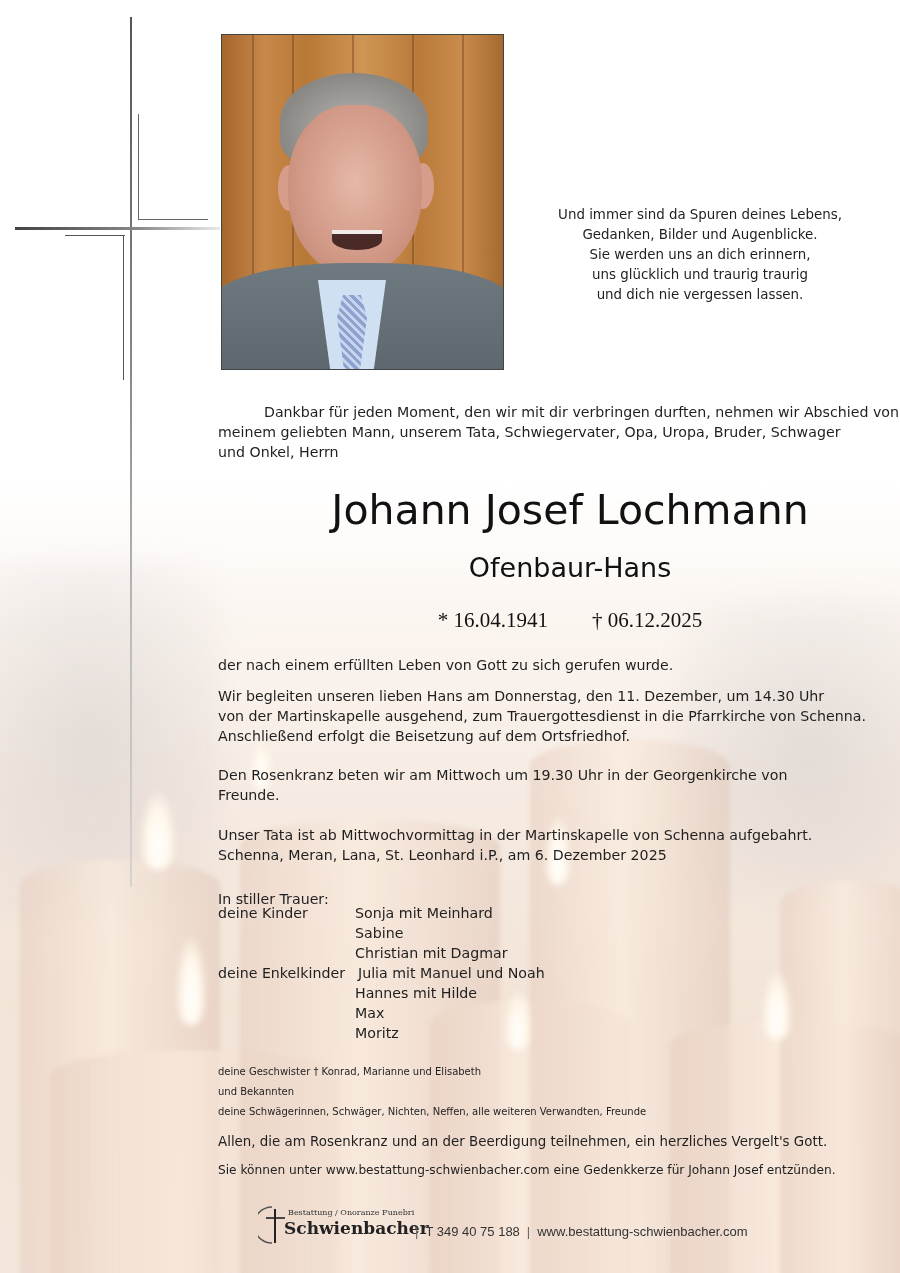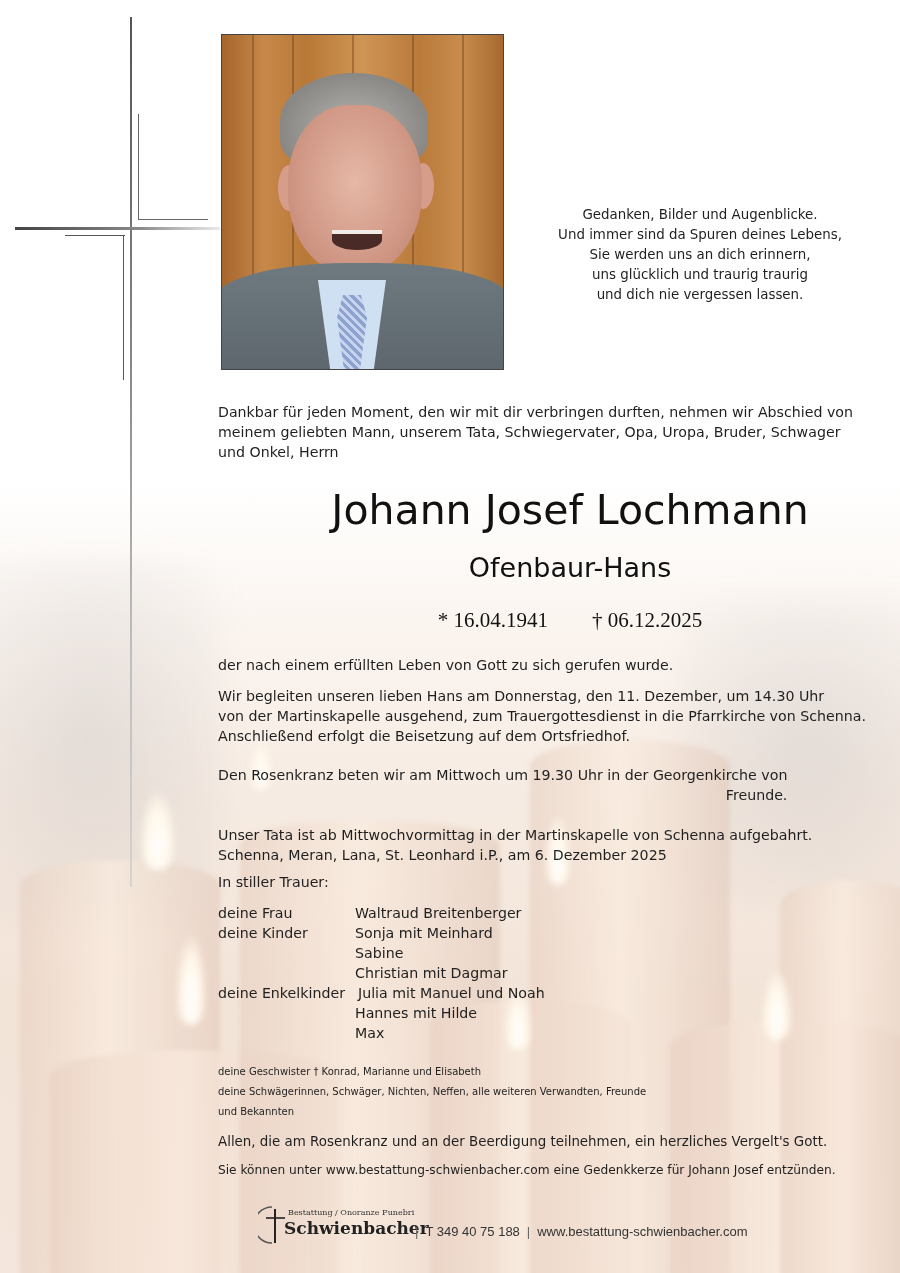--- a/index.html
+++ b/index.html
@@ -36,24 +36,24 @@
   .nameWrap { position:absolute; left:170px; top:484px; width:800px; text-align:center; }
   .nickname { position:absolute; left:170px; top:550px; width:800px; text-align:center; font-size:27px; line-height:36px; color:#111; }
   .dates { position:absolute; left:170px; top:605px; width:800px; text-align:center; font-size:21px; line-height:30px; color:#111; }
   .dates span { display:inline-block;font-family:Liberation Serif, serif; }
   .dates .gap { width:44px; }
 
   .body { position:absolute; left:218px; top:655px; width:670px; font-size:14.2px; line-height:20px; color:#1f1f1f; }
   .body p { margin:0; white-space:nowrap; }
   .p1 { position:absolute; top:0; }
   .p2 { position:absolute; top:31px; }
-  .p3 { position:absolute; top:110px;text-align:right; }
+  .p3 { position:absolute; top:110px; }
   .p4 { position:absolute; top:170px; }
   .p5 { position:absolute; top:190px; }
-  .p6 { position:absolute; top:217px; }
+  .p6 { position:absolute; top:234px; }
 
   .mourners { position:absolute; left:218px; top:903px; width:680px; font-size:14.2px; line-height:20px; color:#1f1f1f; }
   .mrow { position:relative; height:20px; white-space:nowrap; }
   .mrow .rel { position:absolute; left:0; }
   .mrow .who { position:absolute; left:137px; }
   .mrow .who.shift { left:140px; }
   .siblings { position:absolute; left:218px; top:1062px; width:680px; font-size:10px; line-height:20px; color:#1f1f1f; }
   .thanks { position:absolute; left:218px; top:1132px; width:680px; font-size:13.4px; line-height:20px; color:#1f1f1f; white-space:nowrap; }
   .candleline { position:absolute; left:218px; top:1160px; width:680px; font-size:12.2px; line-height:20px; color:#1f1f1f; white-space:nowrap; }
 
@@ -102,29 +102,29 @@
   <div class="ear-l"></div>
   <div class="ear-r"></div>
   <div class="face"></div>
   <div class="mouth"></div>
   <div class="suit"></div>
   <div class="shirt"></div>
   <div class="tie"></div>
 </div>
 
 <div class="poem">
+  <div>Und immer sind da Spuren deines Lebens,</div>
   <div>Gedanken, Bilder und Augenblicke.</div>
-  <div>Und immer sind da Spuren deines Lebens,</div>
   <div>Sie werden uns an dich erinnern,</div>
   <div>uns glücklich und traurig traurig</div>
   <div>und dich nie vergessen lassen.</div>
 </div>
 
 <div class="intro">
-  <div style="white-space:nowrap;">Dankbar für jeden Moment, den wir mit dir verbringen durften, nehmen wir Abschied von</div>
+  <div style="white-space:nowrap;margin-left:46px;">Dankbar für jeden Moment, den wir mit dir verbringen durften, nehmen wir Abschied von</div>
   <div style="white-space:nowrap;">meinem geliebten Mann, unserem Tata, Schwiegervater, Opa, Uropa, Bruder, Schwager</div>
   <div style="white-space:nowrap;">und Onkel, Herrn</div>
 </div>
 
 <div class="nameWrap">
   <div style="font-size:41px;line-height:52px;color:#111;white-space:nowrap;">Johann Josef Lochmann</div>
 </div>
 <div class="nickname">Ofenbaur-Hans</div>
 <div class="dates">
   <span>* 16.04.1941</span><span class="gap"></span><span>† 06.12.2025</span>
@@ -141,49 +141,48 @@
     <p>Den Rosenkranz beten wir am Mittwoch um 19.30 Uhr in der Georgenkirche von</p>
     <p>Freunde.</p>
   </div>
   <p class="p4">Unser Tata ist ab Mittwochvormittag in der Martinskapelle von Schenna aufgebahrt.</p>
   <p class="p5">Schenna, Meran, Lana, St. Leonhard i.P., am 6. Dezember 2025</p>
   <p class="p6">In stiller Trauer:</p>
 </div>
 
 <div class="mourners">
   <div class="mrow">
-    <span class="rel">deine Frau</span>
-    <span class="who">Waltraud Breitenberger</span>
-  </div>
-  <div class="mrow">
     <span class="rel">deine Kinder</span>
     <span class="who">Sonja mit Meinhard</span>
   </div>
   <div class="mrow">
     <span class="who">Sabine</span>
   </div>
   <div class="mrow">
     <span class="who">Christian mit Dagmar</span>
   </div>
   <div class="mrow">
     <span class="rel">deine Enkelkinder</span>
     <span class="who shift">Julia mit Manuel und Noah</span>
   </div>
   <div class="mrow">
     <span class="who">Hannes mit Hilde</span>
   </div>
   <div class="mrow">
     <span class="who">Max</span>
   </div>
+  <div class="mrow">
+    <span class="who">Moritz</span>
+  </div>
 </div>
 
 <div class="siblings">
   <div style="white-space:nowrap;">deine Geschwister † Konrad, Marianne und Elisabeth</div>
+  <div style="white-space:nowrap;">und Bekannten</div>
   <div style="white-space:nowrap;">deine Schwägerinnen, Schwäger, Nichten, Neffen, alle weiteren Verwandten, Freunde</div>
-  <div style="white-space:nowrap;">und Bekannten</div>
 </div>
 
 <div class="thanks">Allen, die am Rosenkranz und an der Beerdigung teilnehmen, ein herzliches Vergelt's Gott.</div>
 <div class="candleline">Sie können unter www.bestattung-schwienbacher.com eine Gedenkkerze für Johann Josef entzünden.</div>
 
 <div class="footer">
   <svg class="logo-mark" viewBox="0 0 40 44" width="40" height="44">
     <path d="M14 4 A18 18 0 0 0 14 40" fill="none" stroke="#555" stroke-width="1.6"></path>
     <line x1="17" y1="6" x2="17" y2="40" stroke="#222" stroke-width="2"></line>
     <line x1="8" y1="15" x2="27" y2="15" stroke="#222" stroke-width="1.6"></line>

